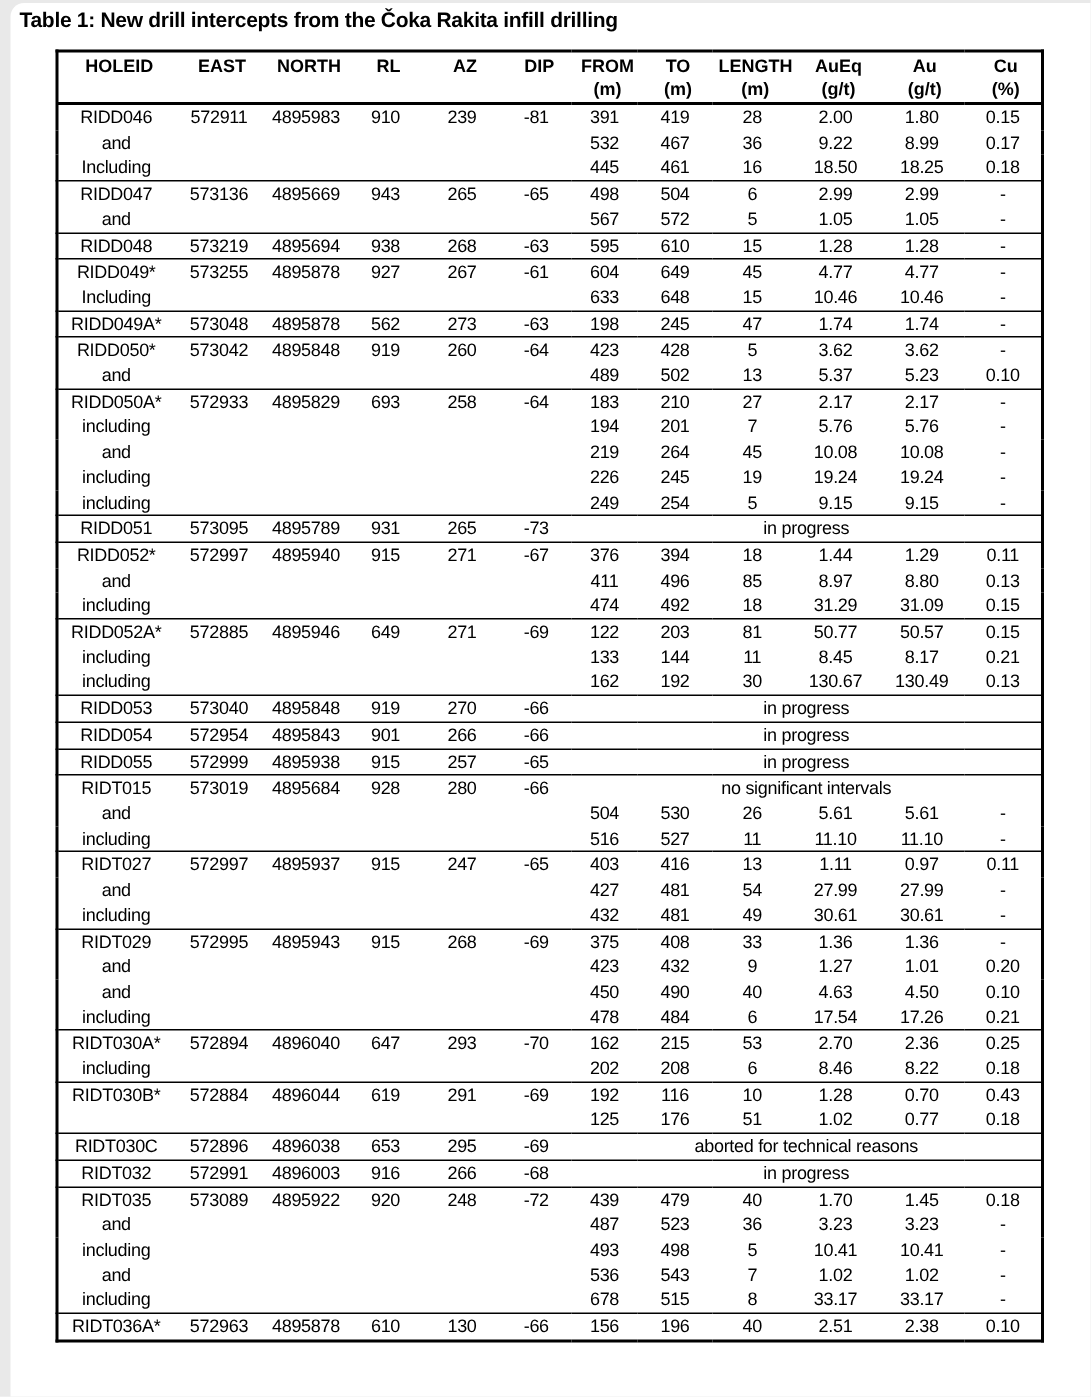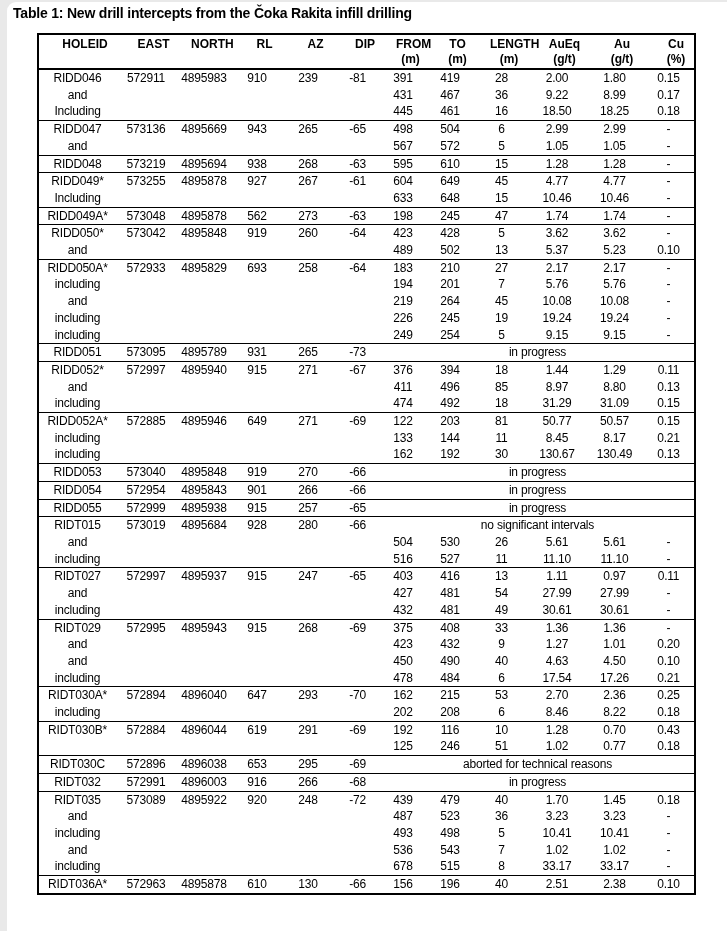--- a/index.html
+++ b/index.html
@@ -38,21 +38,21 @@
     width: 657px;
     border-collapse: collapse;
     table-layout: fixed;
     border: 2px solid #000;
   }
   table.drill thead th {
     font-size: 12px;
     font-weight: 700;
     text-align: center;
     vertical-align: top;
-    padding: 2px 0 1px 15px;
+    padding: 2px 0 1px 4px;
     line-height: 15px;
     border-bottom: 2px solid #000;
     white-space: nowrap;
   }
   table.drill td {
     font-size: 12px;
     text-align: center;
     vertical-align: middle;
     height: 16.7px;
     line-height: 16.7px;
@@ -146,21 +146,21 @@
           <td>1.80</td>
           <td>0.15</td>
         </tr>
         <tr>
           <td>and</td>
           <td></td>
           <td></td>
           <td></td>
           <td></td>
           <td></td>
-          <td>431</td>
+          <td>532</td>
           <td>467</td>
           <td>36</td>
           <td>9.22</td>
           <td>8.99</td>
           <td>0.17</td>
         </tr>
         <tr>
           <td>Including</td>
           <td></td>
           <td></td>
@@ -654,21 +654,21 @@
           <td>0.43</td>
         </tr>
         <tr>
           <td></td>
           <td></td>
           <td></td>
           <td></td>
           <td></td>
           <td></td>
           <td>125</td>
-          <td>246</td>
+          <td>176</td>
           <td>51</td>
           <td>1.02</td>
           <td>0.77</td>
           <td>0.18</td>
         </tr>
         <tr class="group-first">
           <td>RIDT030C</td>
           <td>572896</td>
           <td>4896038</td>
           <td>653</td>

